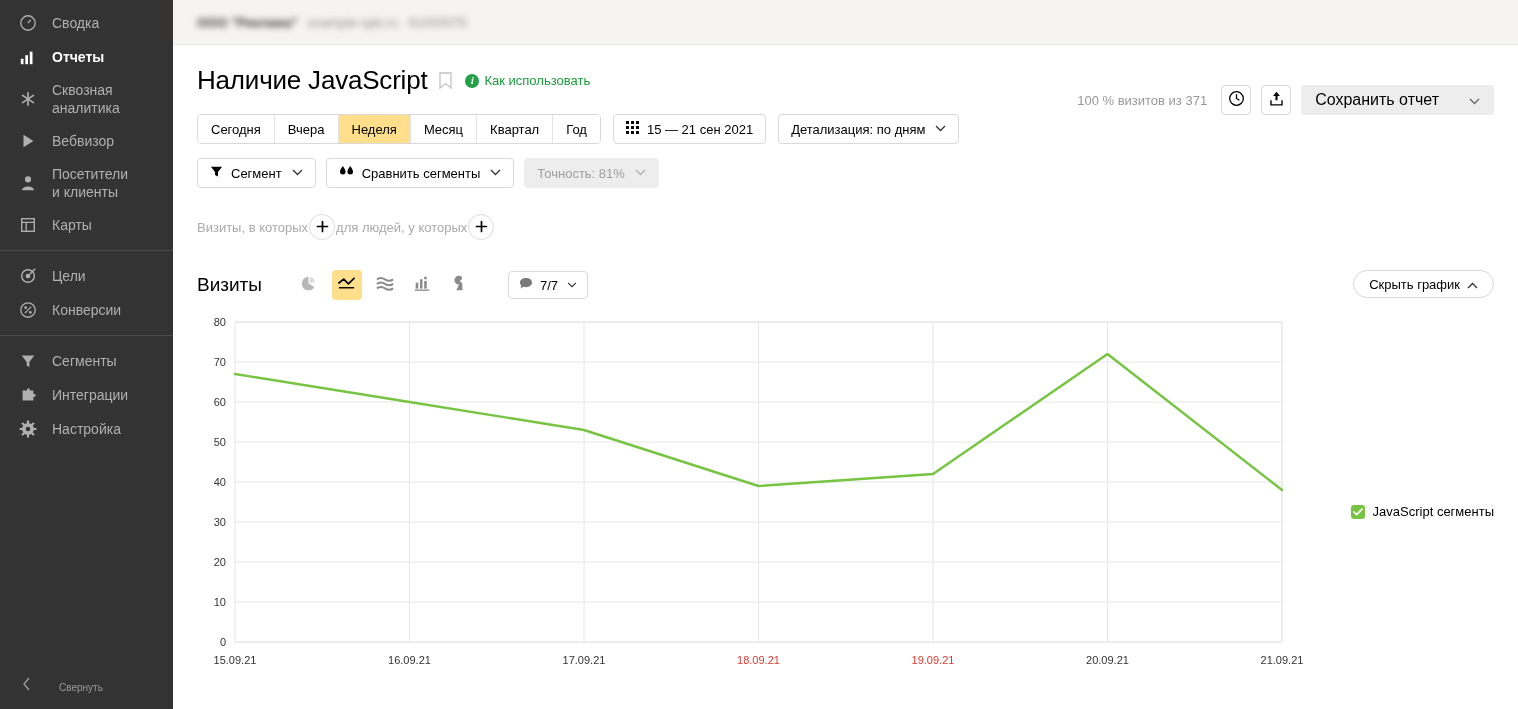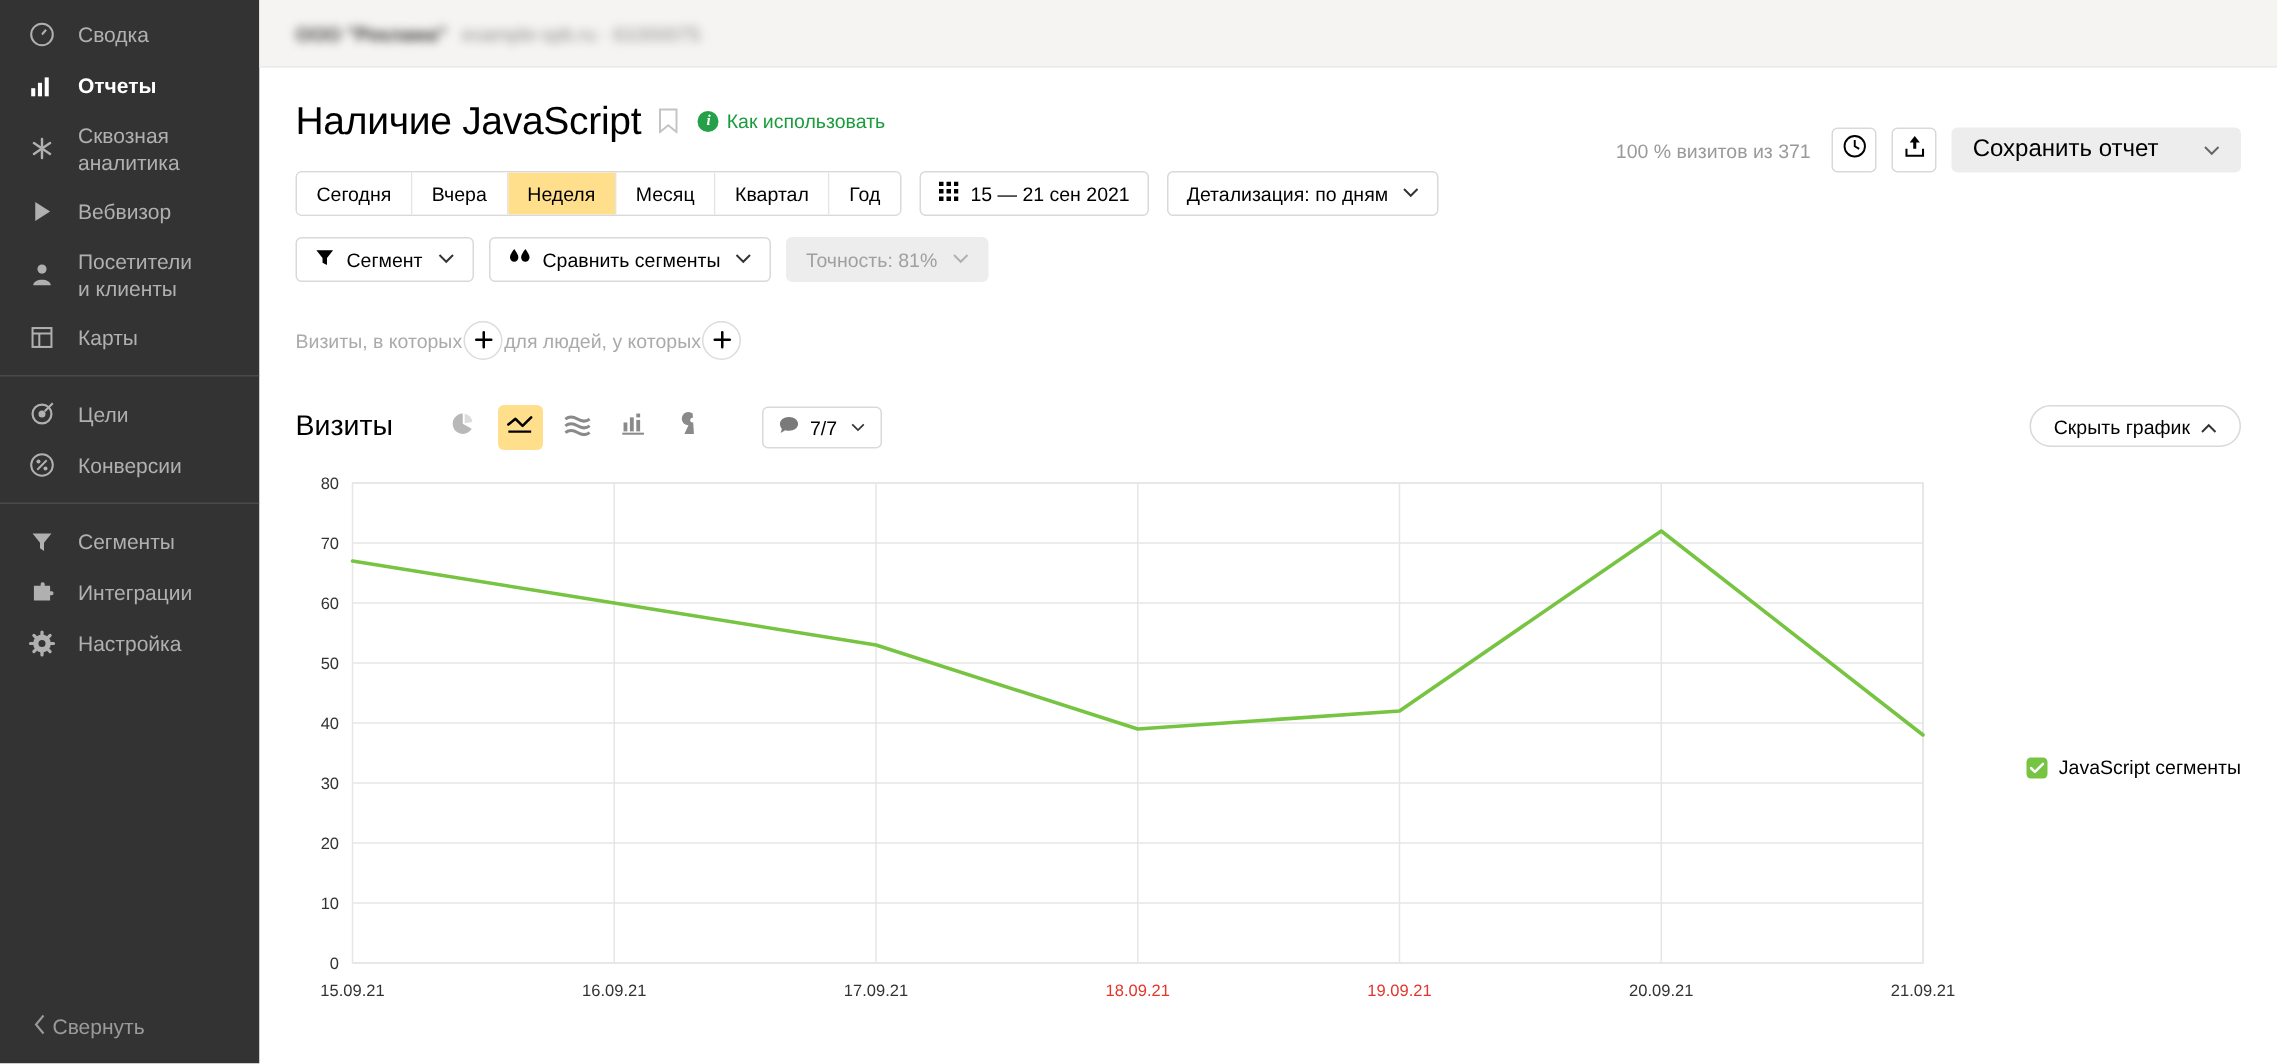--- a/index.html
+++ b/index.html
@@ -23,22 +23,22 @@
     padding: 7px 0 7px 18px; color: #b0b0b0;
     font-size: 14px; line-height: 18px; cursor: pointer;
     min-height: 34px;
   }
   .nav-item.active { color: #ffffff; font-weight: bold; }
   .nav-item .ico { width: 20px; height: 20px; flex: 0 0 20px; display:flex; align-items:center; justify-content:center; }
   .nav-item .ico svg { display: block; }
   .nav-label { white-space: pre-line; }
   .collapse-btn {
     position: absolute; bottom: 0; left: 0; right: 0;
-    display: flex; align-items: flex-start; gap: 4px;
-    padding: 12px 0 16px 22px; color: #9a9a9a; font-size: 14px;
+    display: flex; align-items: flex-end; gap: 28px;
+    padding: 12px 0 16px 22px; color: #9a9a9a; font-size: 10px;
     cursor: pointer;
   }
 
   
   .main { flex: 1; height: 709px; position: relative; background: #fff; }
   .topbar {
     height: 45px; background: #f5f4f2; border-bottom: 1px solid #eceae6;
     display: flex; align-items: center; padding-left: 24px; gap: 10px;
   }
   .blurred {

